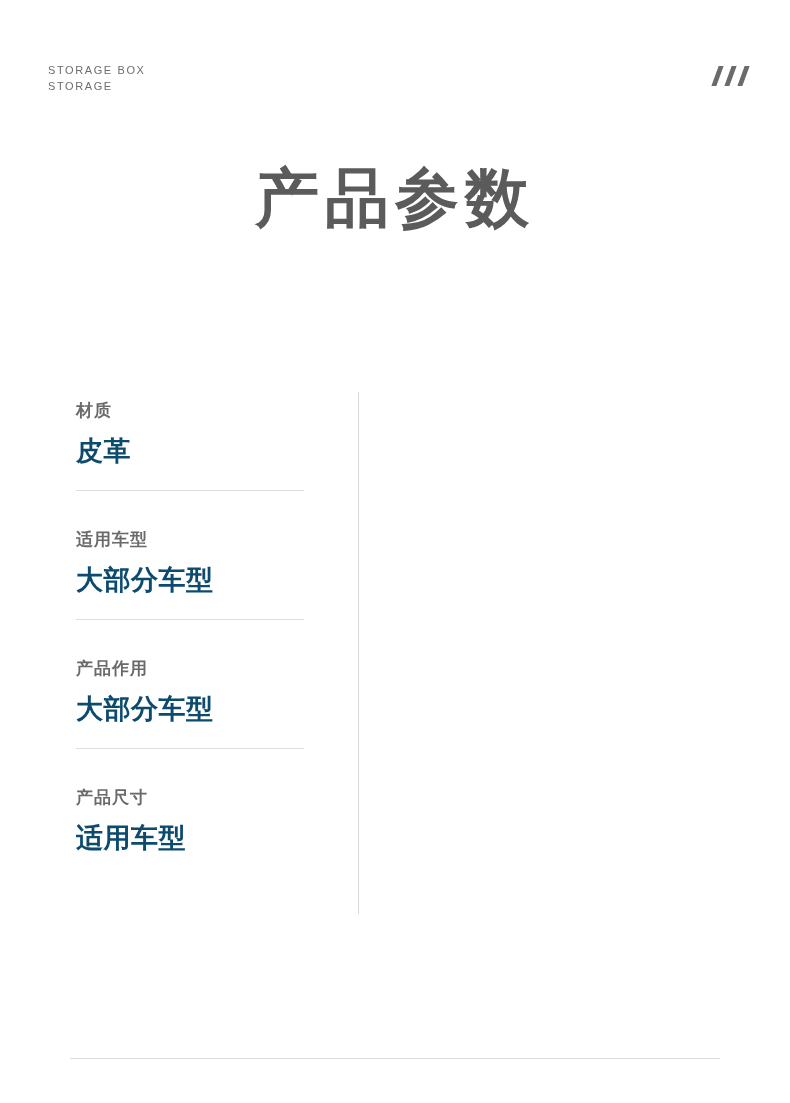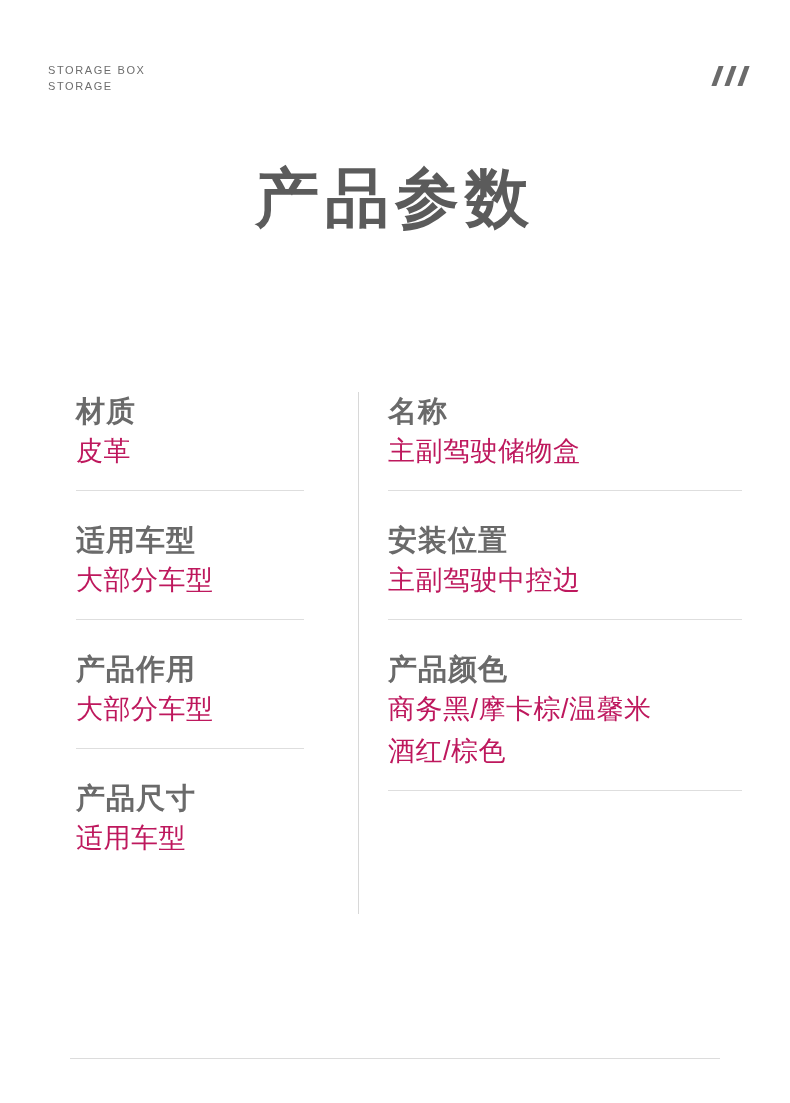--- a/index.html
+++ b/index.html
@@ -104,30 +104,30 @@
   }
 
   .spec-item {
     position: relative;
     padding-bottom: 16px;
     border-bottom: 1px solid #dedede;
     margin-bottom: 24px;
   }
   .spec-item.last { border-bottom: none; }
   .spec-label {
-    font-size: 29px;
+    font-size: 17px;
     font-weight: 700;
     color: #6a6a6a;
     line-height: 38px;
     letter-spacing: 1px;
   }
   .spec-value {
     font-size: 27px;
-    font-weight: 400;
-    color: #be185d;
+    font-weight: 700;
+    color: #0c4a6e;
     line-height: 42px;
     letter-spacing: 0.5px;
   }
   .spec-value .vline { display: block; }
 
   
   .col-left .spec-item { margin-bottom: 30px; padding-bottom: 18px; }
   .col-right .spec-item { margin-bottom: 30px; padding-bottom: 18px; }
 
   
@@ -180,36 +180,15 @@
       <div class="spec-value">大部分车型</div>
     </div>
 
     <div class="spec-item last">
       <div class="spec-label">产品尺寸</div>
       <div class="spec-value">适用车型</div>
     </div>
 
   </div>
 
-  <div class="col col-right">
-
-    <div class="spec-item">
-      <div class="spec-label">名称</div>
-      <div class="spec-value">主副驾驶储物盒</div>
-    </div>
-
-    <div class="spec-item">
-      <div class="spec-label">安装位置</div>
-      <div class="spec-value">主副驾驶中控边</div>
-    </div>
-
-    <div class="spec-item">
-      <div class="spec-label">产品颜色</div>
-      <div class="spec-value">
-        <span class="vline">商务黑/摩卡棕/温馨米</span>
-        <span class="vline">酒红/棕色</span>
-      </div>
-    </div>
-
-  </div>
 </div>
 
 <div class="bottom-rule"></div>
 
 </body></html>

